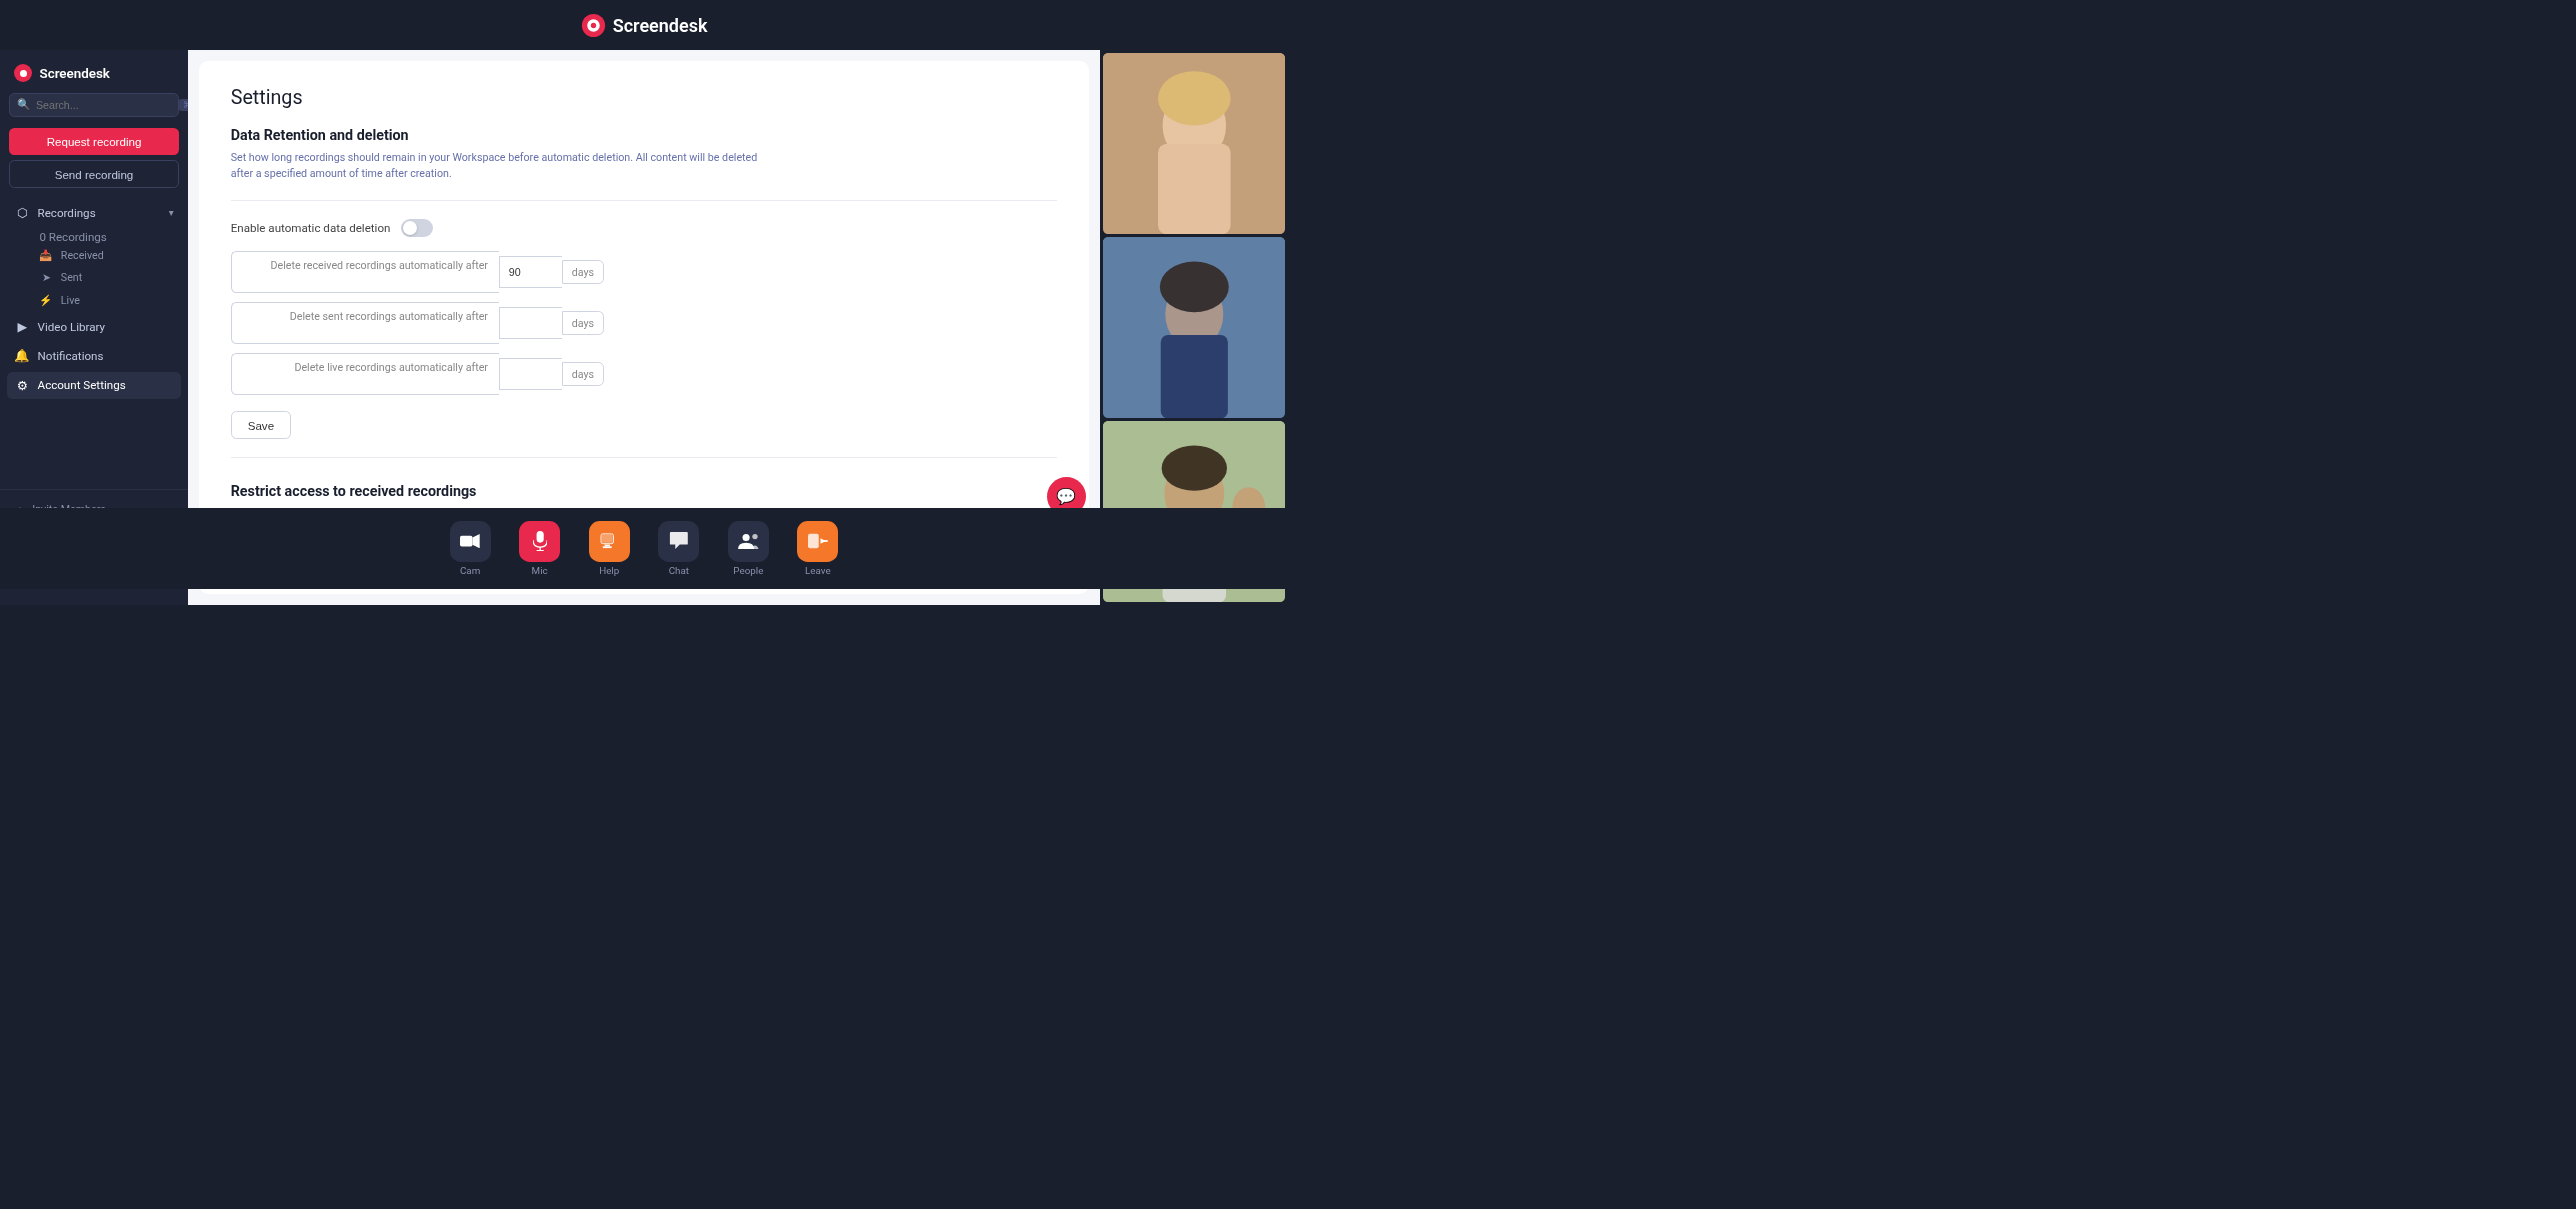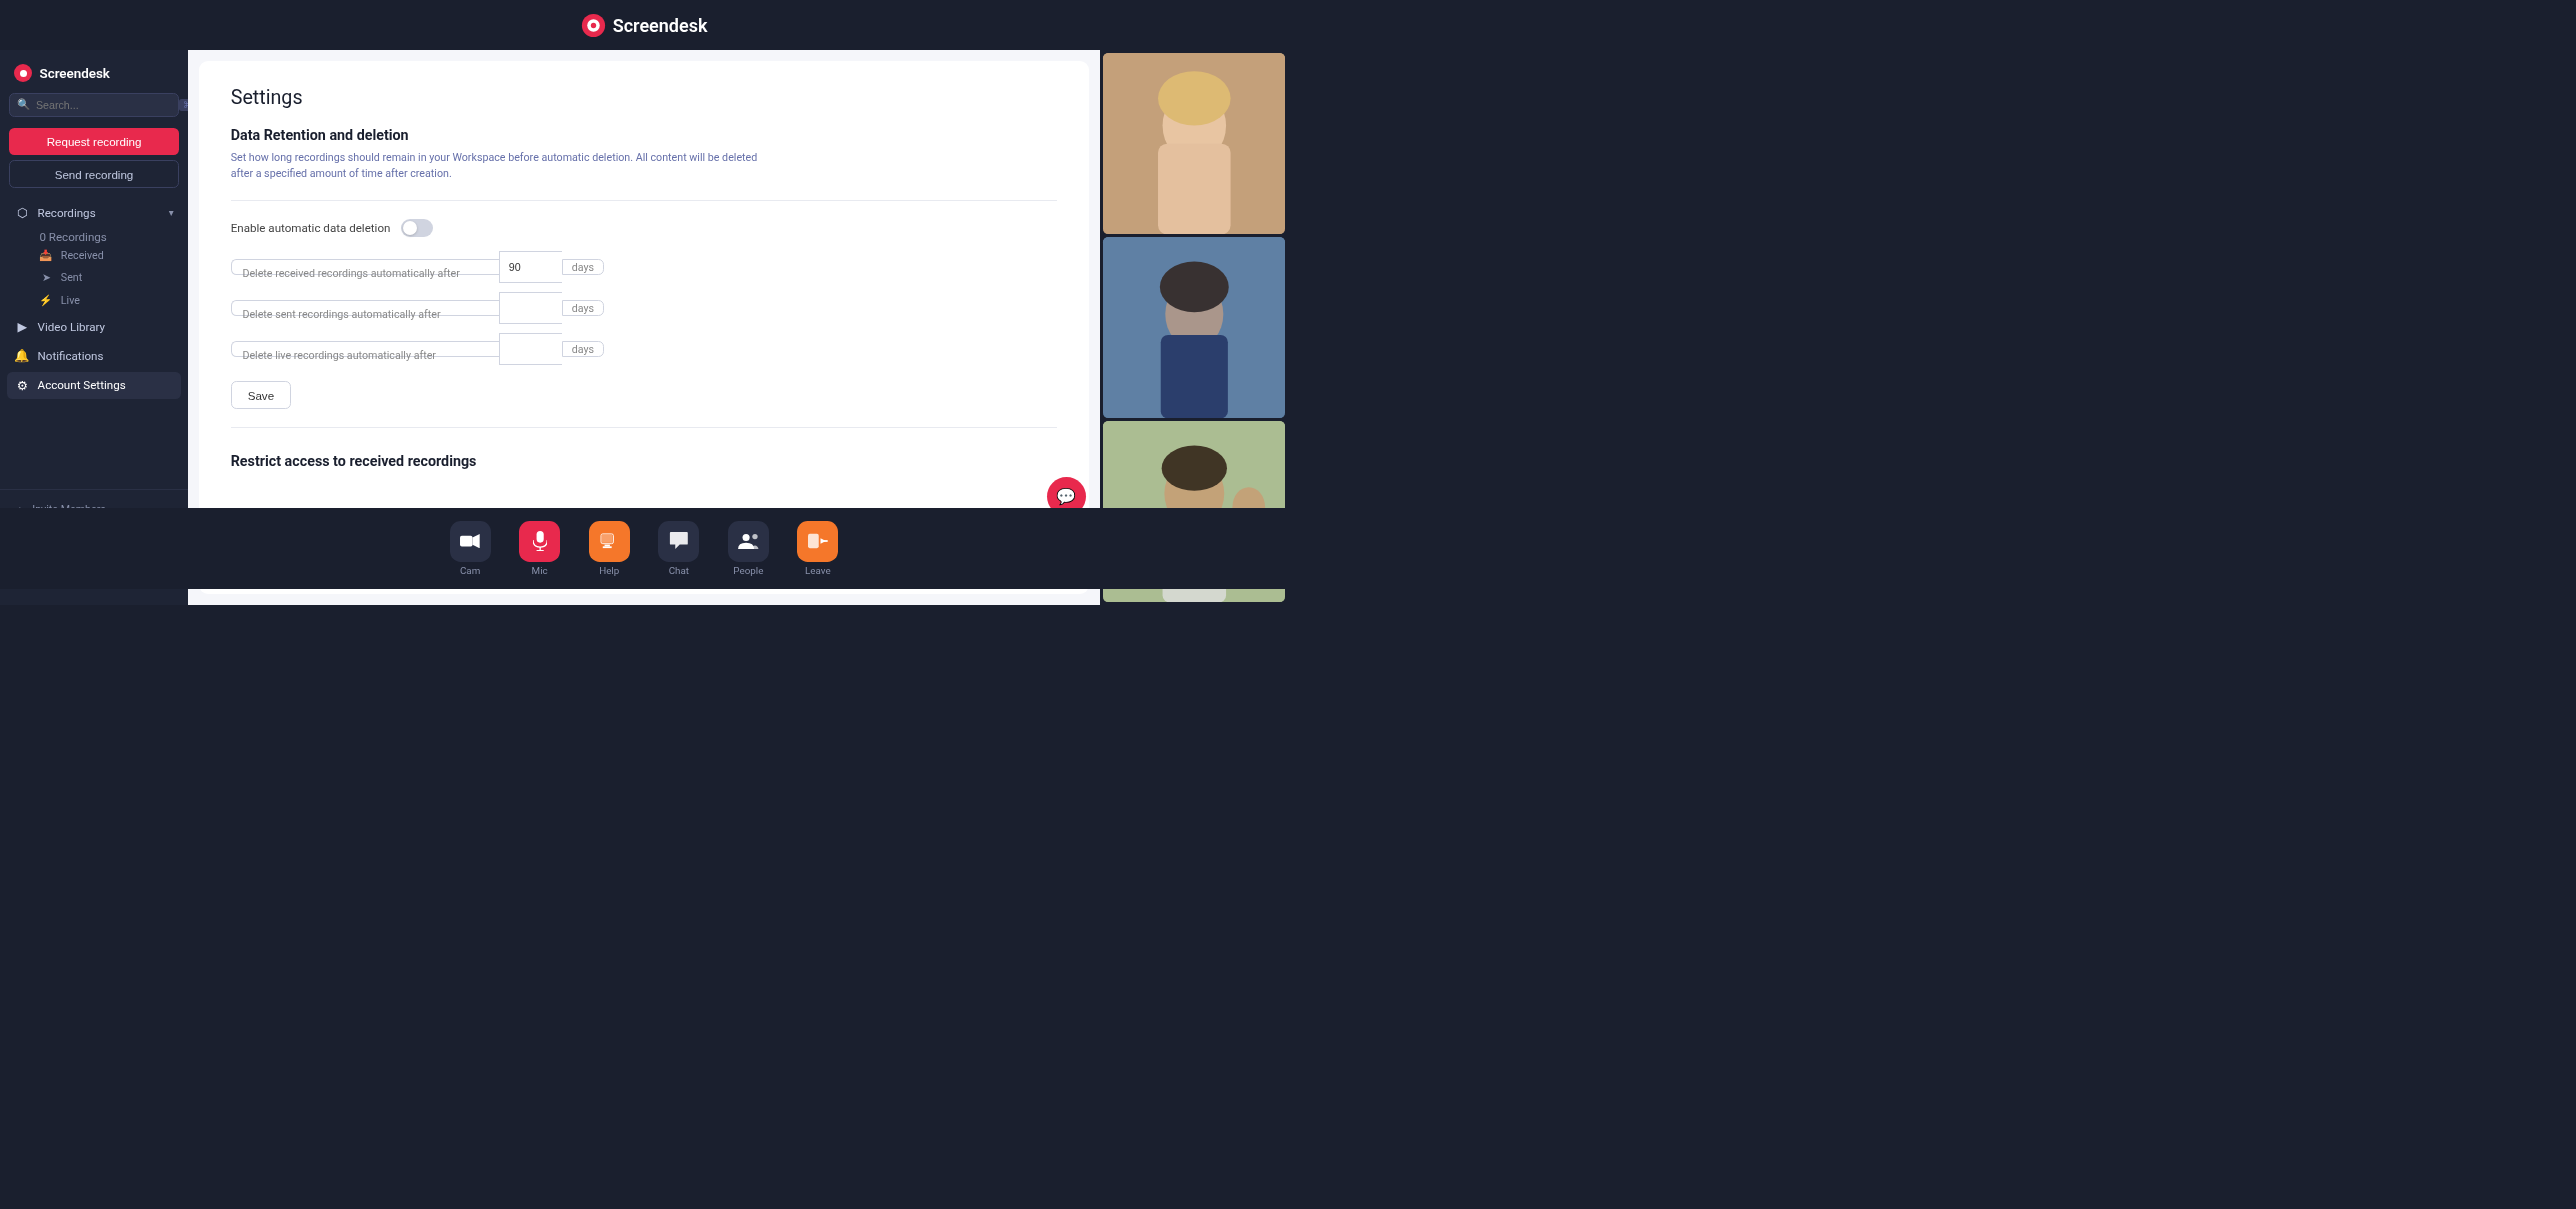--- a/index.html
+++ b/index.html
@@ -326,41 +326,42 @@
     }
     .input-label-field {
       border: 0.9px solid #d0d4e0;
       border-right: none;
       border-radius: 5.4px 0 0 5.4px;
       padding: 7.2px 10.7px;
       font-size: 10.7px;
       color: #888;
       background: white;
       width: 268px;
-      height: 16px;
+      height: 42px;
+      text-align: right;
     }
     .input-number {
       border: 0.9px solid #d0d4e0;
       border-right: none;
       padding: 7.2px 9px;
       font-size: 10.7px;
       color: #333;
       background: white;
       width: 63px;
       height: 32px;
       outline: none;
     }
     .input-unit {
       border: 0.9px solid #d0d4e0;
       border-radius: 0 5.4px 5.4px 0;
       padding: 7.2px 9px;
       font-size: 10.7px;
       color: #888;
       background: white;
-      height: 16px;
+      height: 24px;
       display: flex;
       align-items: center;
     }
 
     .btn-save {
       background: white;
       border: 0.9px solid #d0d4e0;
       border-radius: 5.4px;
       padding: 6.3px 16px;
       font-size: 11.6px;

